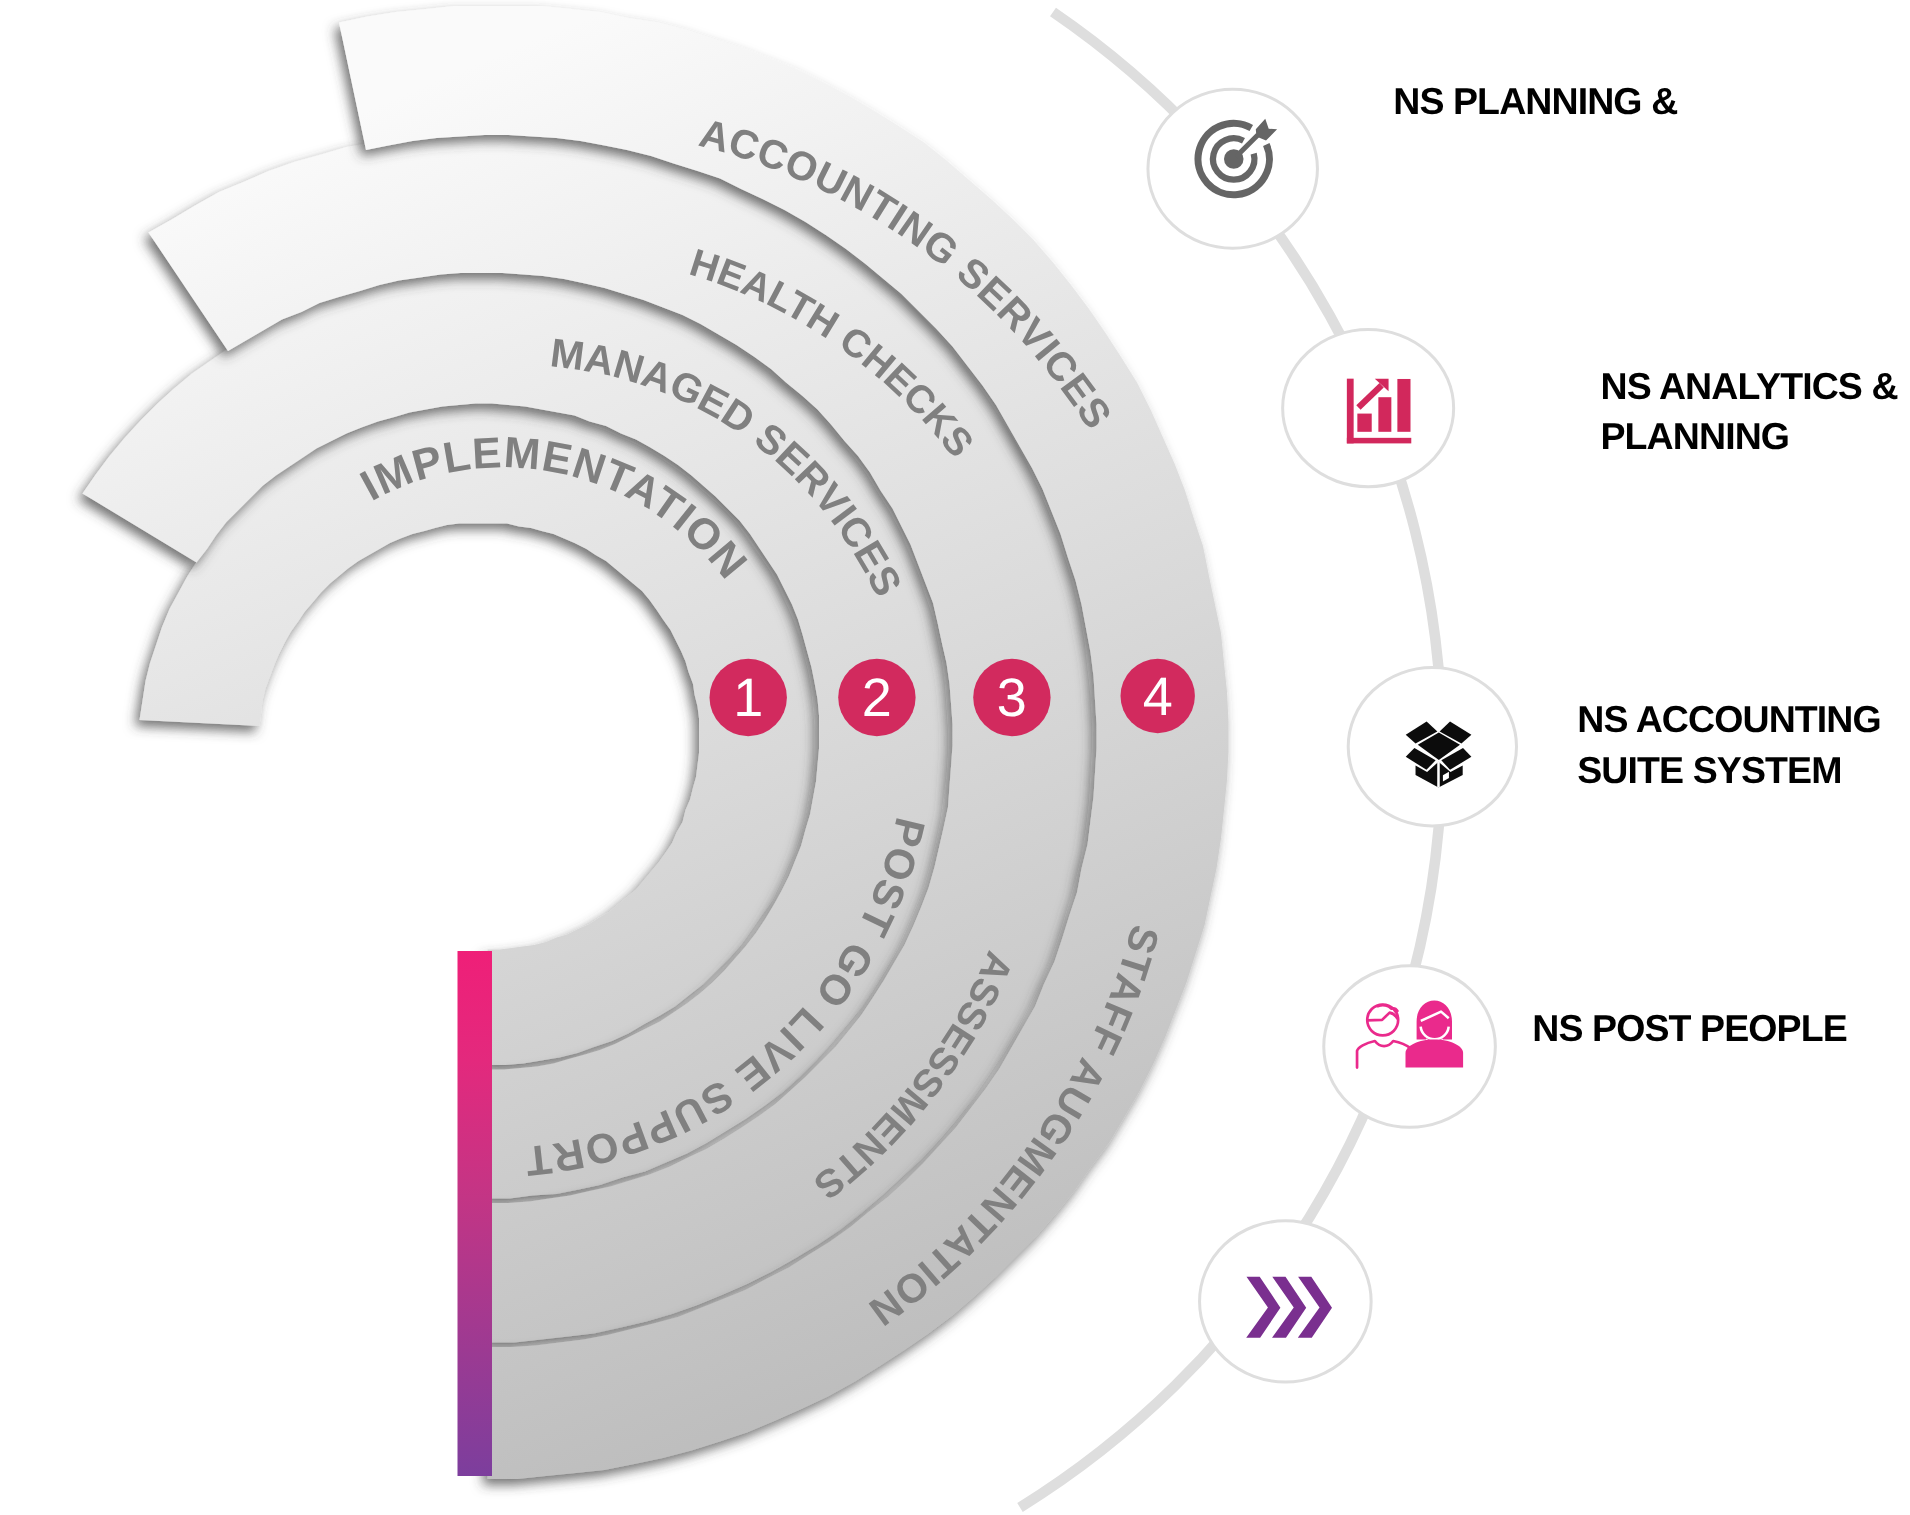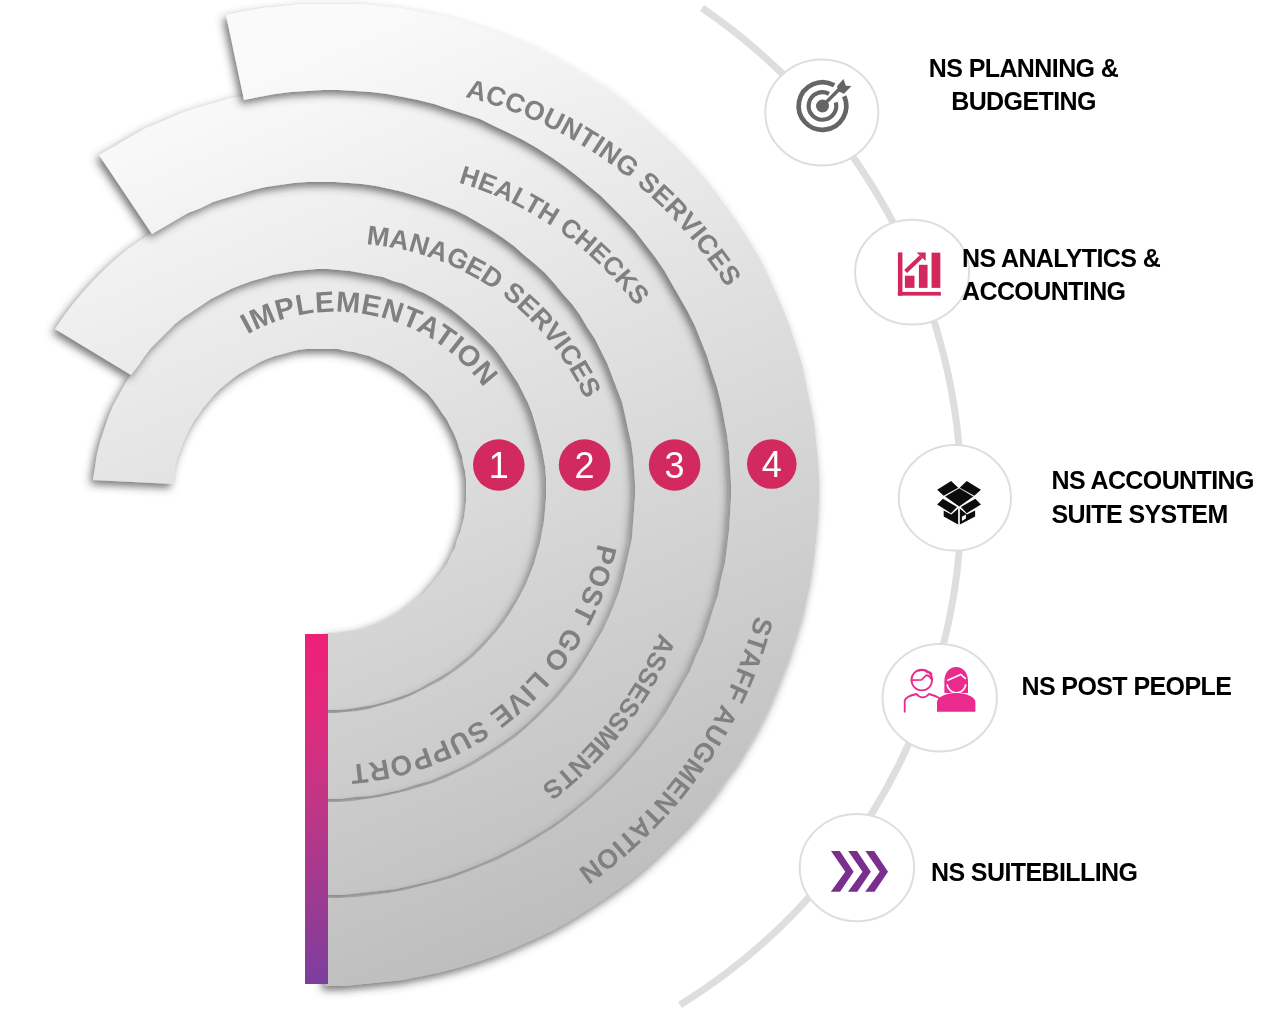--- a/index.html
+++ b/index.html
@@ -115,29 +115,25 @@
 </g>
 </g>
 <g transform="translate(859.5,871.5)" fill="#7a2f8f">
 <path d="M-28.5 -20.4 L-19.7 -20.4 L-5.9 0.3 L-19.4 20.3 L-28.7 20.3 L-14.2 0.2 Z"></path>
 <path d="M-11.3 -20.4 L-2.5 -20.4 L11.3 0.3 L-2.2 20.3 L-11.5 20.3 L3.0 0.2 Z"></path>
 <path d="M5.9 -20.4 L14.7 -20.4 L28.5 0.3 L15.0 20.3 L5.7 20.3 L20.2 0.2 Z"></path>
 </g>
 </svg>
 <div class="ms-label" style="left:928.8px;top:51.9px;text-align:center;">
 <div>NS PLANNING &amp;</div>
-<div>BUDGETING</div>
 </div>
-<div class="ms-label" style="left:962px;top:241.5px;">
+<div class="ms-label" style="left:1067px;top:241.5px;">
 <div>NS ANALYTICS &amp;</div>
-<div>ACCOUNTING</div>
+<div>PLANNING</div>
 </div>
 <div class="ms-label" style="left:1051.5px;top:464.3px;">
 <div>NS ACCOUNTING</div>
 <div>SUITE SYSTEM</div>
 </div>
 <div class="ms-label" style="left:1021.5px;top:670.0px;">
 <div>NS POST PEOPLE</div>
 </div>
-<div class="ms-label" style="left:931.0px;top:856.3px;">
-<div>NS SUITEBILLING</div>
-</div>
 </div>
 
 </body></html>

